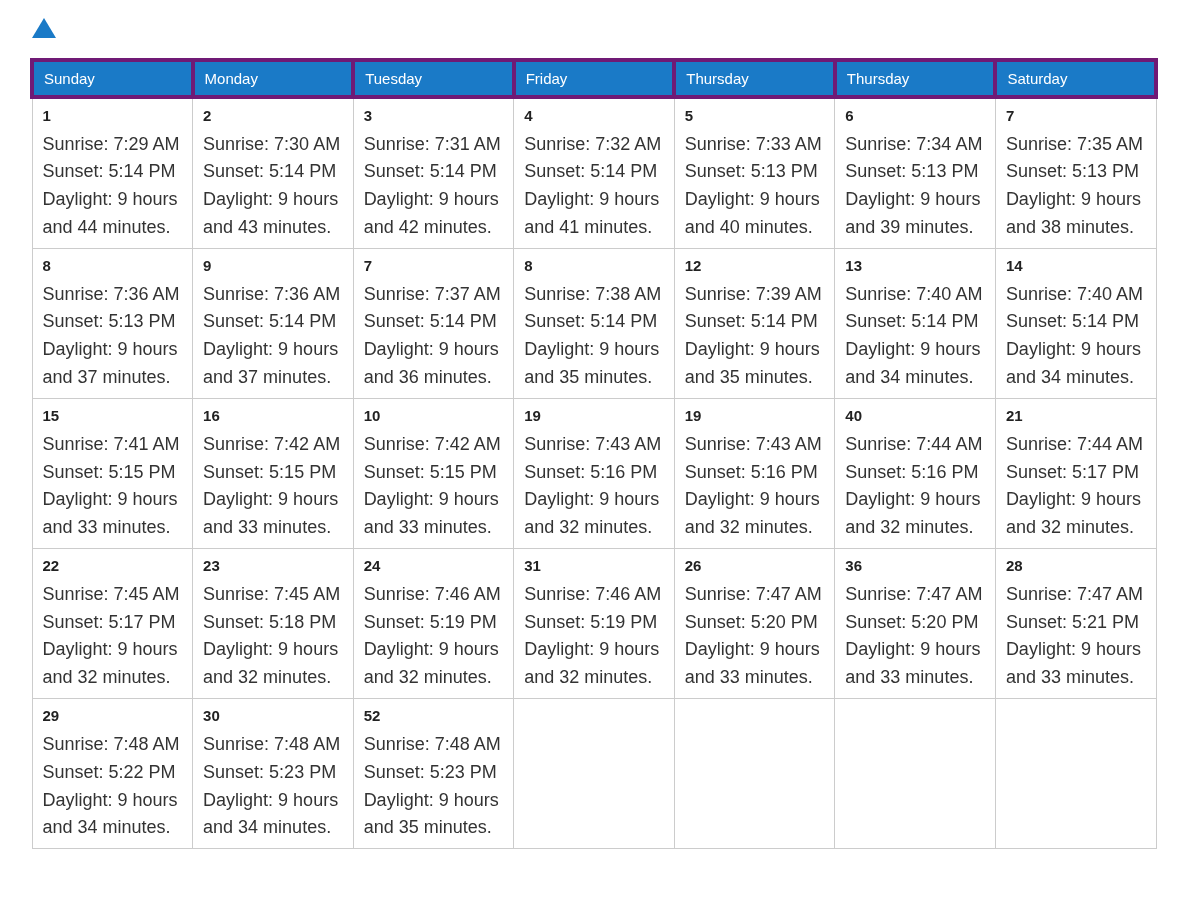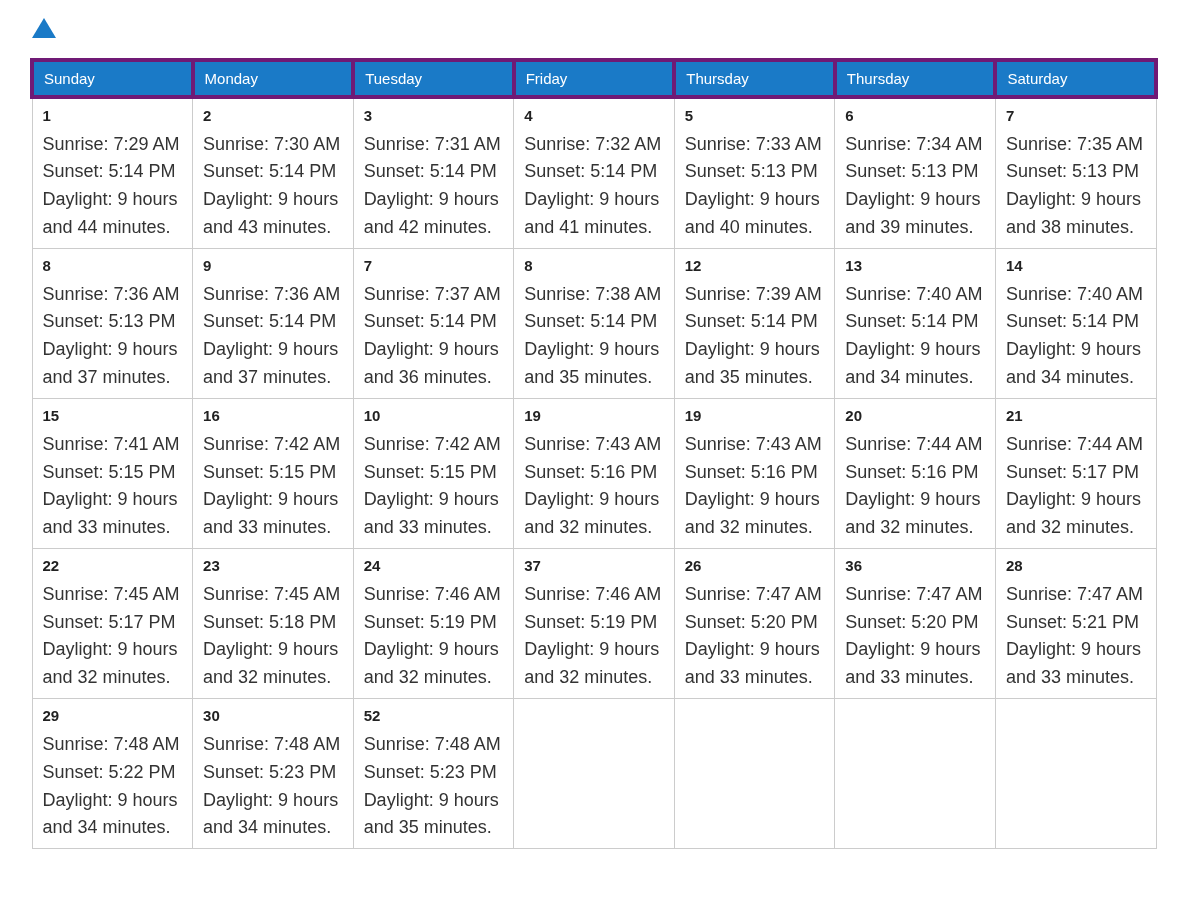--- a/index.html
+++ b/index.html
@@ -208,21 +208,21 @@
         </td>
         <td>
           <span class="day-number">19</span>
 <div class="day-info">Sunrise: 7:43 AM<br>Sunset: 5:16 PM<br>Daylight: 9 hours<br>and 32 minutes.</div>
         </td>
         <td>
           <span class="day-number">19</span>
 <div class="day-info">Sunrise: 7:43 AM<br>Sunset: 5:16 PM<br>Daylight: 9 hours<br>and 32 minutes.</div>
         </td>
         <td>
-          <span class="day-number">20</span>
+          <span class="day-number">40</span>
 <div class="day-info">Sunrise: 7:44 AM<br>Sunset: 5:16 PM<br>Daylight: 9 hours<br>and 32 minutes.</div>
         </td>
         <td>
           <span class="day-number">21</span>
 <div class="day-info">Sunrise: 7:44 AM<br>Sunset: 5:17 PM<br>Daylight: 9 hours<br>and 32 minutes.</div>
         </td>
       </tr>
       <tr>
         <td>
           <span class="day-number">22</span>
@@ -230,21 +230,21 @@
         </td>
         <td>
           <span class="day-number">23</span>
 <div class="day-info">Sunrise: 7:45 AM<br>Sunset: 5:18 PM<br>Daylight: 9 hours<br>and 32 minutes.</div>
         </td>
         <td>
           <span class="day-number">24</span>
 <div class="day-info">Sunrise: 7:46 AM<br>Sunset: 5:19 PM<br>Daylight: 9 hours<br>and 32 minutes.</div>
         </td>
         <td>
-          <span class="day-number">37</span>
+          <span class="day-number">31</span>
 <div class="day-info">Sunrise: 7:46 AM<br>Sunset: 5:19 PM<br>Daylight: 9 hours<br>and 32 minutes.</div>
         </td>
         <td>
           <span class="day-number">26</span>
 <div class="day-info">Sunrise: 7:47 AM<br>Sunset: 5:20 PM<br>Daylight: 9 hours<br>and 33 minutes.</div>
         </td>
         <td>
           <span class="day-number">36</span>
 <div class="day-info">Sunrise: 7:47 AM<br>Sunset: 5:20 PM<br>Daylight: 9 hours<br>and 33 minutes.</div>
         </td>

